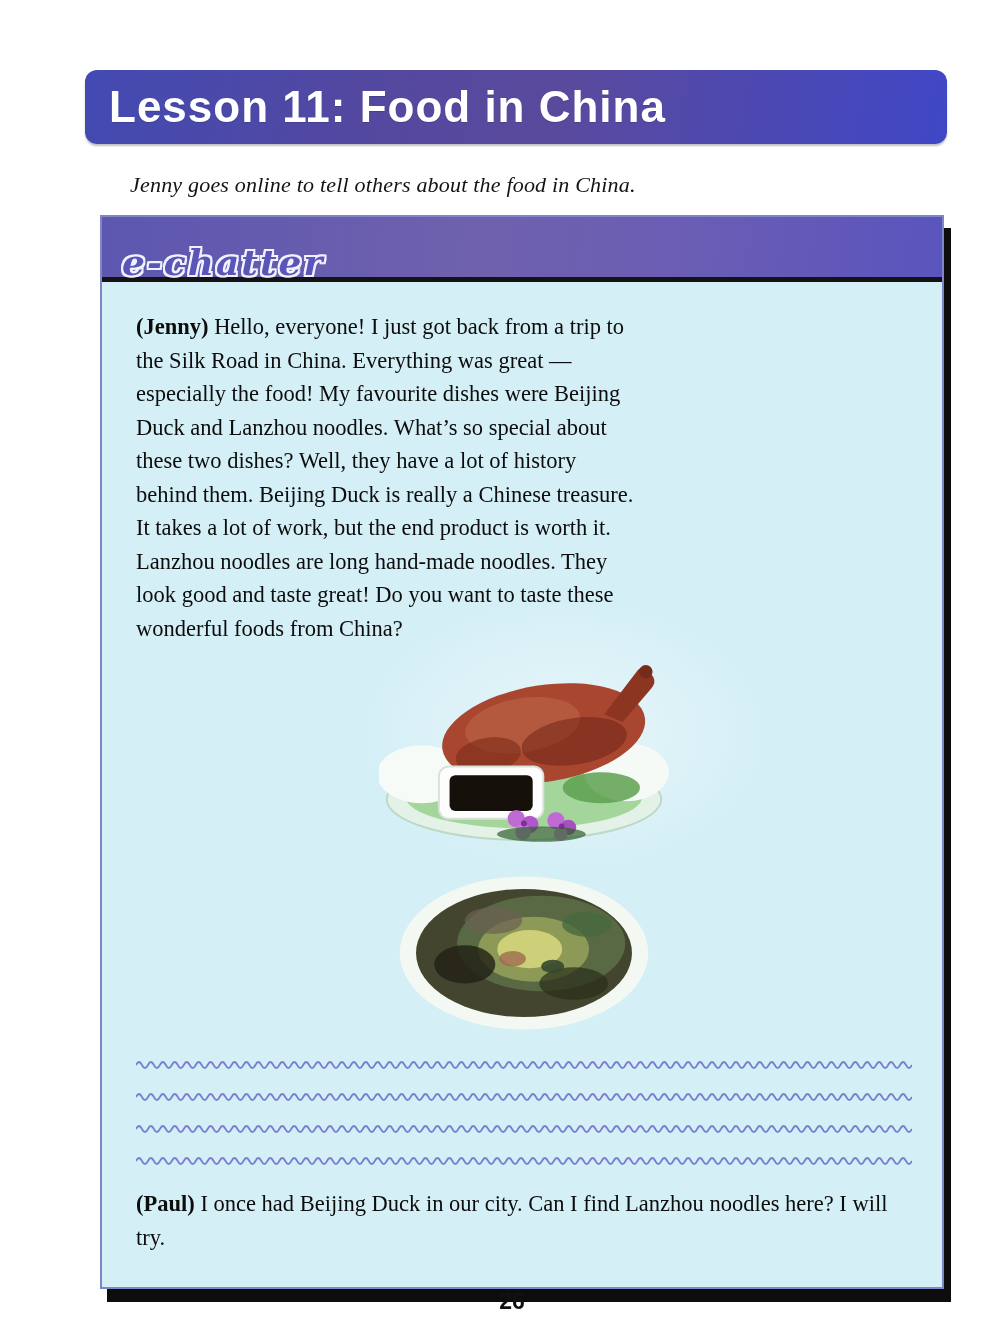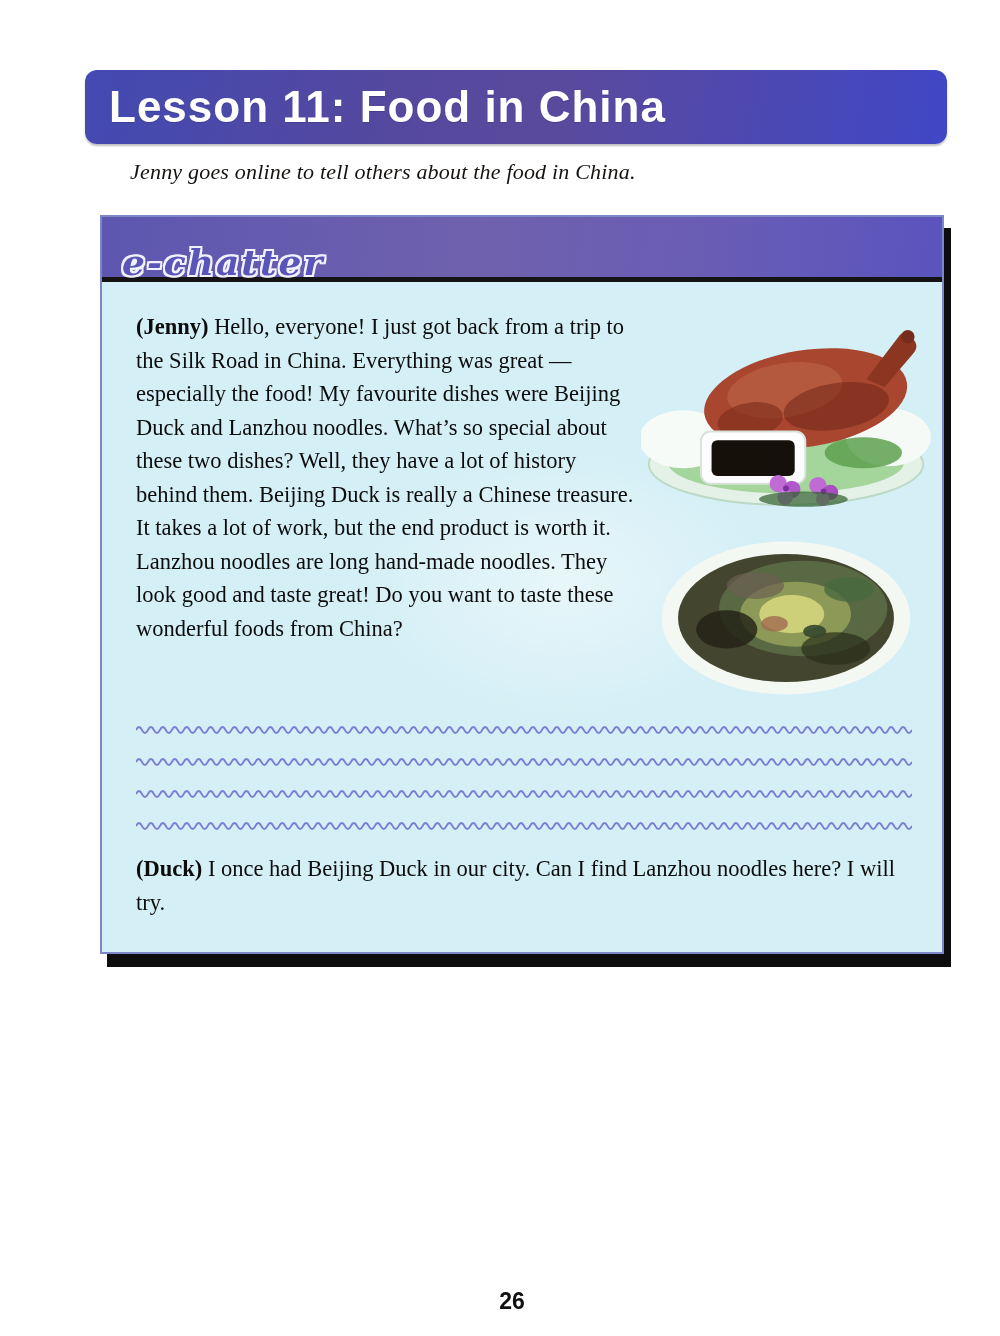--- a/index.html
+++ b/index.html
@@ -23,21 +23,21 @@
     color:#ffffff;
     font-family:"Liberation Sans", sans-serif;
     font-weight:700;
     font-size:44px;
     letter-spacing:1px;
     padding-left:24px;
     text-shadow:0 1px 1px rgba(0,0,0,0.15);
   }
   
   .subtitle{
-    position:absolute;left:130px;top:159px;width:760px;
+    position:absolute;left:130px;top:172px;width:760px;
     font-style:italic;
     font-size:22px;
     color:#151210;
     letter-spacing:0.2px;
   }
   
   .chat-window{
     position:absolute;left:100px;top:215px;width:840px;
     border:2px solid #7d86c6;
     box-shadow:7px 13px 0 #0d0d0d;
@@ -67,20 +67,21 @@
   .chat-body{
     padding:28px 30px 26px 34px;
     background:
       radial-gradient(ellipse 300px 200px at 55% 45%, rgba(255,255,255,0.45), rgba(255,255,255,0) 70%),
       #d4eff6;
   }
   .msg{
     font-size:22.5px;
     line-height:34px;
     color:#0c0c0c;
+    flex-direction:column;
   }
   .msg .speaker{font-weight:700;}
   .msg-row{display:flex;}
   .msg-row .text-col{width:505px;flex:0 0 auto;line-height:33.5px;}
   .msg-row .img-col{
     flex:1 1 auto;display:flex;flex-direction:column;
     align-items:center;justify-content:flex-start;
     padding-top:8px;
   }
   .photo{display:block;}
@@ -197,21 +198,21 @@
         </div>
 
 
       <div class="wavy">
           <svg viewBox="0 0 780 10" preserveAspectRatio="none">
             <path class="wavepath" fill="none" stroke="#7a7ed2" stroke-width="1.8" d="M0 6 q3 -6 6 0 q3 6 6 0 q3 -6 6 0 q3 6 6 0 q3 -6 6 0 q3 6 6 0 q3 -6 6 0 q3 6 6 0 q3 -6 6 0 q3 6 6 0 q3 -6 6 0 q3 6 6 0 q3 -6 6 0 q3 6 6 0 q3 -6 6 0 q3 6 6 0 q3 -6 6 0 q3 6 6 0 q3 -6 6 0 q3 6 6 0 q3 -6 6 0 q3 6 6 0 q3 -6 6 0 q3 6 6 0 q3 -6 6 0 q3 6 6 0 q3 -6 6 0 q3 6 6 0 q3 -6 6 0 q3 6 6 0 q3 -6 6 0 q3 6 6 0 q3 -6 6 0 q3 6 6 0 q3 -6 6 0 q3 6 6 0 q3 -6 6 0 q3 6 6 0 q3 -6 6 0 q3 6 6 0 q3 -6 6 0 q3 6 6 0 q3 -6 6 0 q3 6 6 0 q3 -6 6 0 q3 6 6 0 q3 -6 6 0 q3 6 6 0 q3 -6 6 0 q3 6 6 0 q3 -6 6 0 q3 6 6 0 q3 -6 6 0 q3 6 6 0 q3 -6 6 0 q3 6 6 0 q3 -6 6 0 q3 6 6 0 q3 -6 6 0 q3 6 6 0 q3 -6 6 0 q3 6 6 0 q3 -6 6 0 q3 6 6 0 q3 -6 6 0 q3 6 6 0 q3 -6 6 0 q3 6 6 0 q3 -6 6 0 q3 6 6 0 q3 -6 6 0 q3 6 6 0 q3 -6 6 0 q3 6 6 0 q3 -6 6 0 q3 6 6 0 q3 -6 6 0 q3 6 6 0 q3 -6 6 0 q3 6 6 0 q3 -6 6 0 q3 6 6 0 q3 -6 6 0 q3 6 6 0 q3 -6 6 0 q3 6 6 0 q3 -6 6 0 q3 6 6 0 q3 -6 6 0 q3 6 6 0 q3 -6 6 0 q3 6 6 0 q3 -6 6 0 q3 6 6 0 q3 -6 6 0 q3 6 6 0 q3 -6 6 0 q3 6 6 0 q3 -6 6 0 q3 6 6 0 q3 -6 6 0 q3 6 6 0 q3 -6 6 0 q3 6 6 0 q3 -6 6 0 q3 6 6 0 q3 -6 6 0 q3 6 6 0 q3 -6 6 0 q3 6 6 0 q3 -6 6 0 q3 6 6 0 q3 -6 6 0 q3 6 6 0 q3 -6 6 0 q3 6 6 0 q3 -6 6 0 q3 6 6 0 q3 -6 6 0 q3 6 6 0 q3 -6 6 0 q3 6 6 0 q3 -6 6 0 q3 6 6 0 q3 -6 6 0 q3 6 6 0 q3 -6 6 0 q3 6 6 0 q3 -6 6 0 q3 6 6 0"></path>
           </svg>
         </div>
 
       <div class="msg" style="margin-bottom:6px;">
-        <span class="speaker">(Duck) </span>
+        <span class="speaker">(Paul) </span>
         <span>I once had Beijing Duck in our city. Can I find Lanzhou noodles here? I will try.</span>
       </div>
 
     </div>
   </div>
 
   <div class="page-number">26</div>
 
 </div>
 

